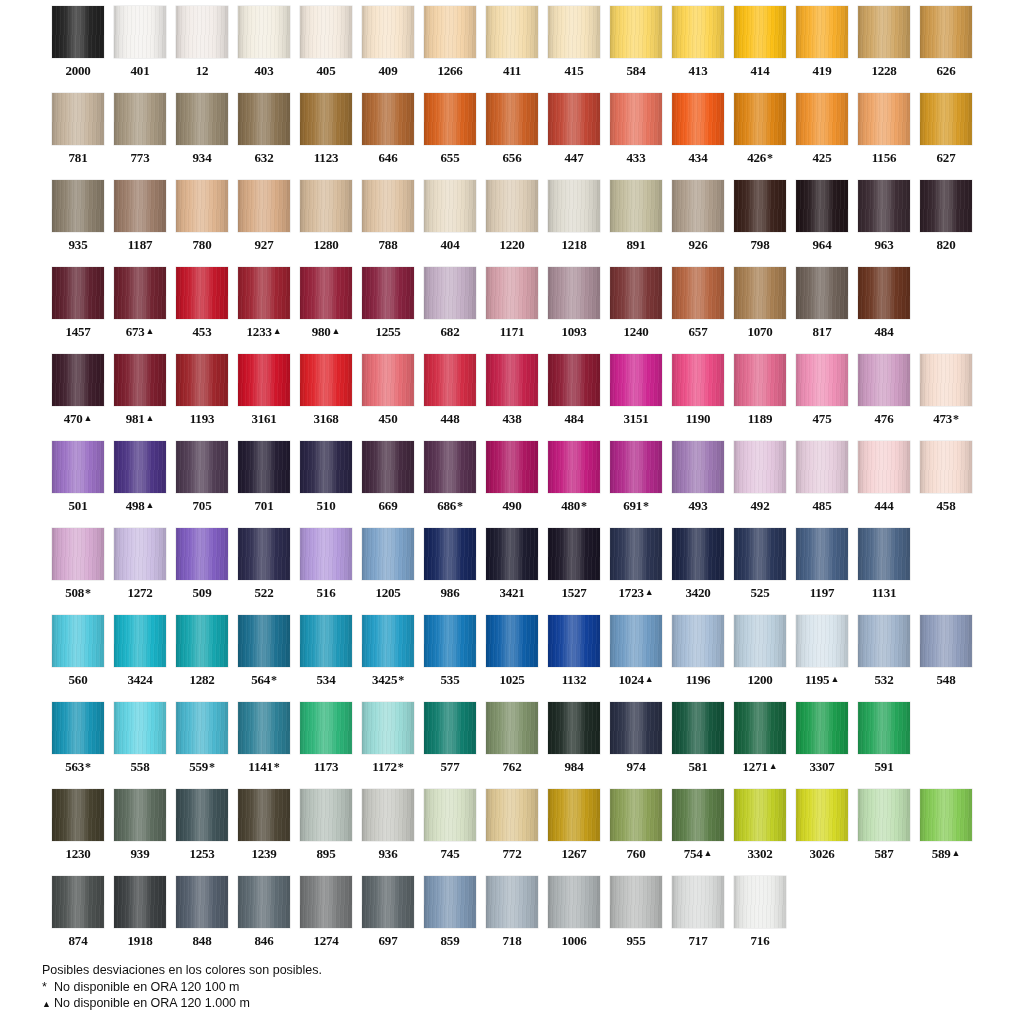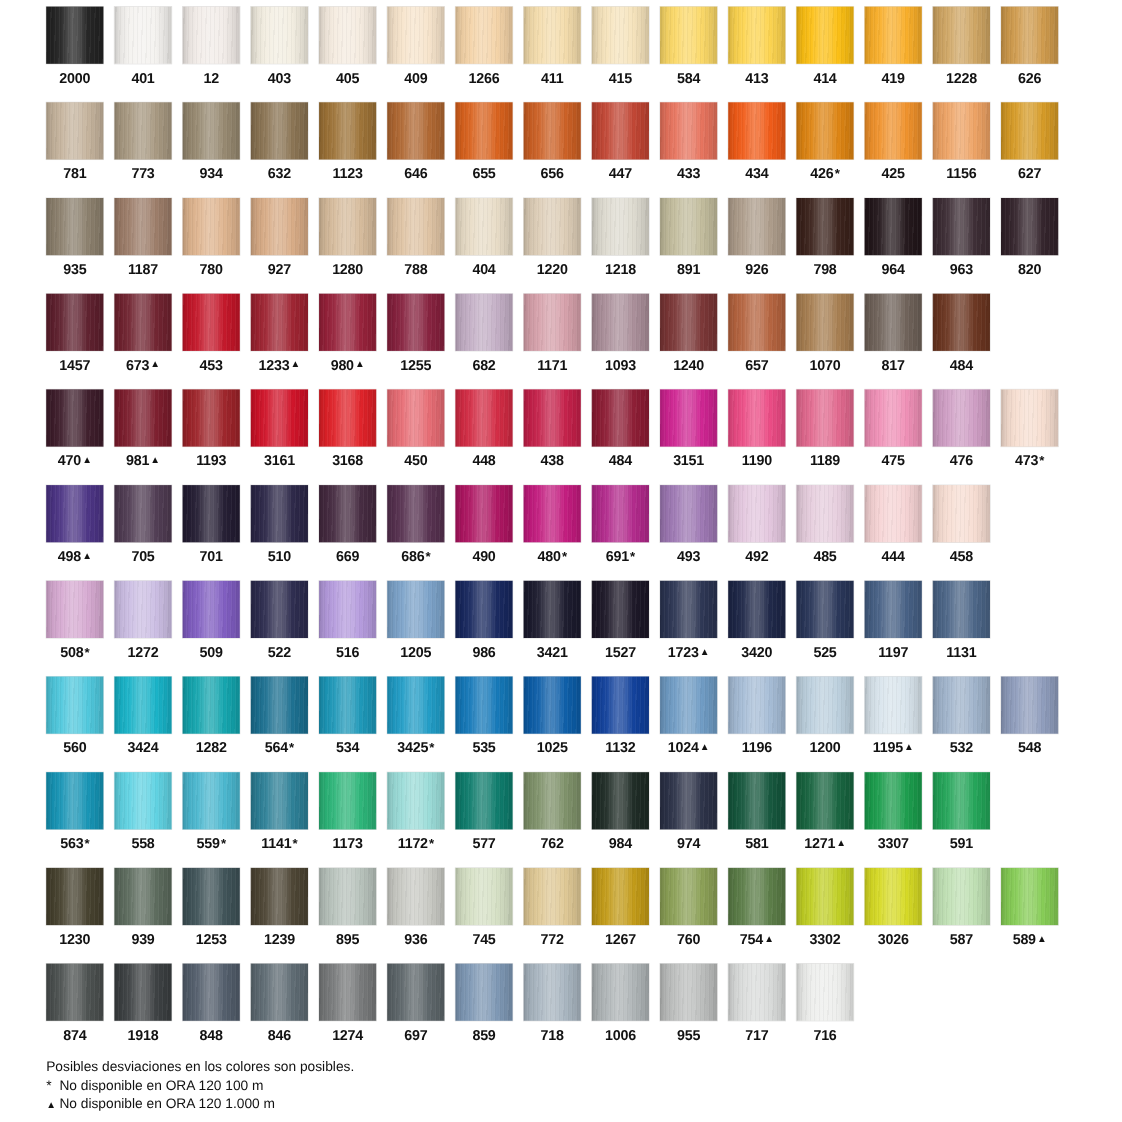--- a/index.html
+++ b/index.html
@@ -9,22 +9,23 @@
     font-family:"Liberation Sans", sans-serif;
     overflow:hidden;
   }
   #chart{
     position:relative;
     width:1020px;height:1020px;
     padding:0;
   }
   .grid{
     position:absolute;
-    left:42px; top:6px;
+    left:52px; top:6px;
     width:940px;
+    font-family:Liberation Serif, serif;
   }
   .row{
     display:flex;
     flex-wrap:nowrap;
     height:87px;
   }
   .cell{
     width:52px;
     margin-right:10px;
     display:flex;
@@ -403,20 +404,24 @@
           <div class="swatch" style="background: rgb(207, 157, 196);"></div>
           <div class="label">476</div>
         </div>
         <div class="cell">
           <div class="swatch" style="background: rgb(247, 222, 208);"></div>
           <div class="label">473<span class="mark">*</span></div>
         </div>
       </div>
       <div class="row">
         <div class="cell">
+          <div class="swatch" style="background: rgb(154, 111, 196);"></div>
+          <div class="label">501</div>
+        </div>
+        <div class="cell">
           <div class="swatch" style="background: rgb(75, 51, 132);"></div>
           <div class="label">498<span class="mark tri">▲</span></div>
         </div>
         <div class="cell">
           <div class="swatch" style="background: rgb(79, 59, 82);"></div>
           <div class="label">705</div>
         </div>
         <div class="cell">
           <div class="swatch" style="background: rgb(35, 28, 50);"></div>
           <div class="label">701</div>

